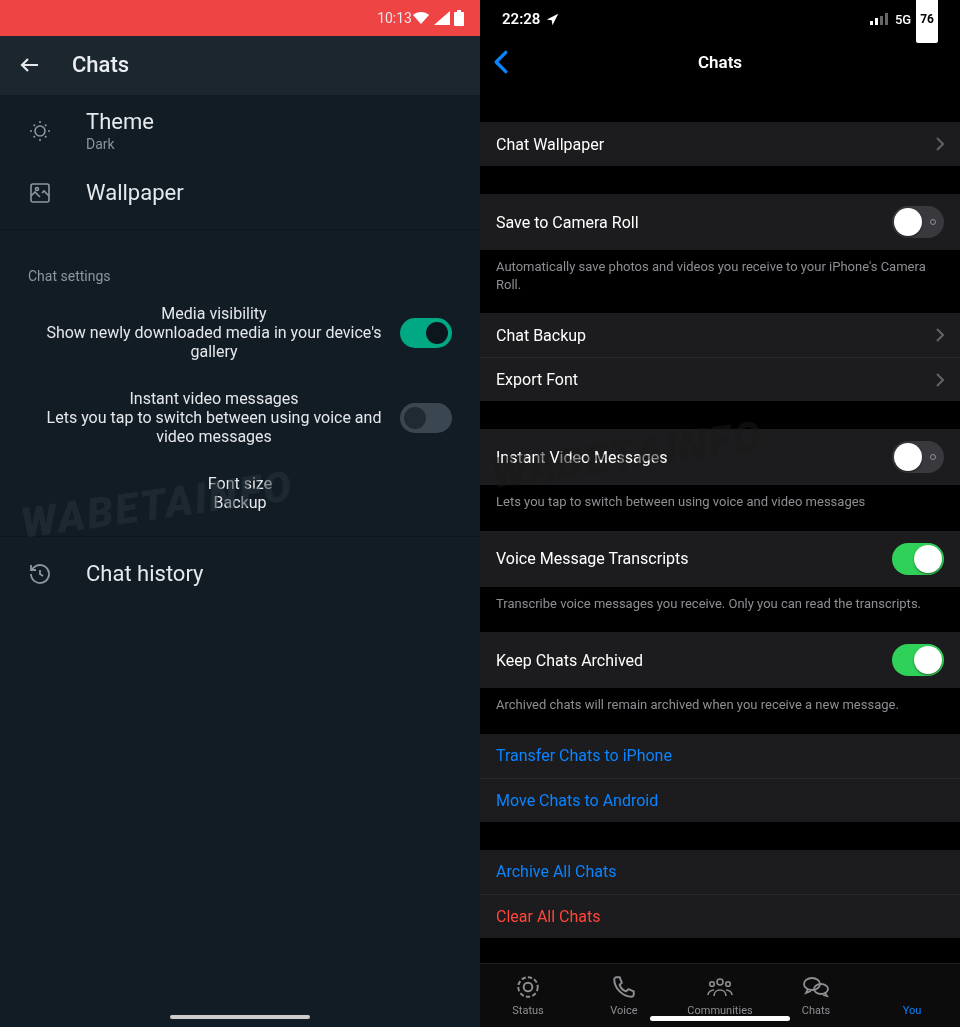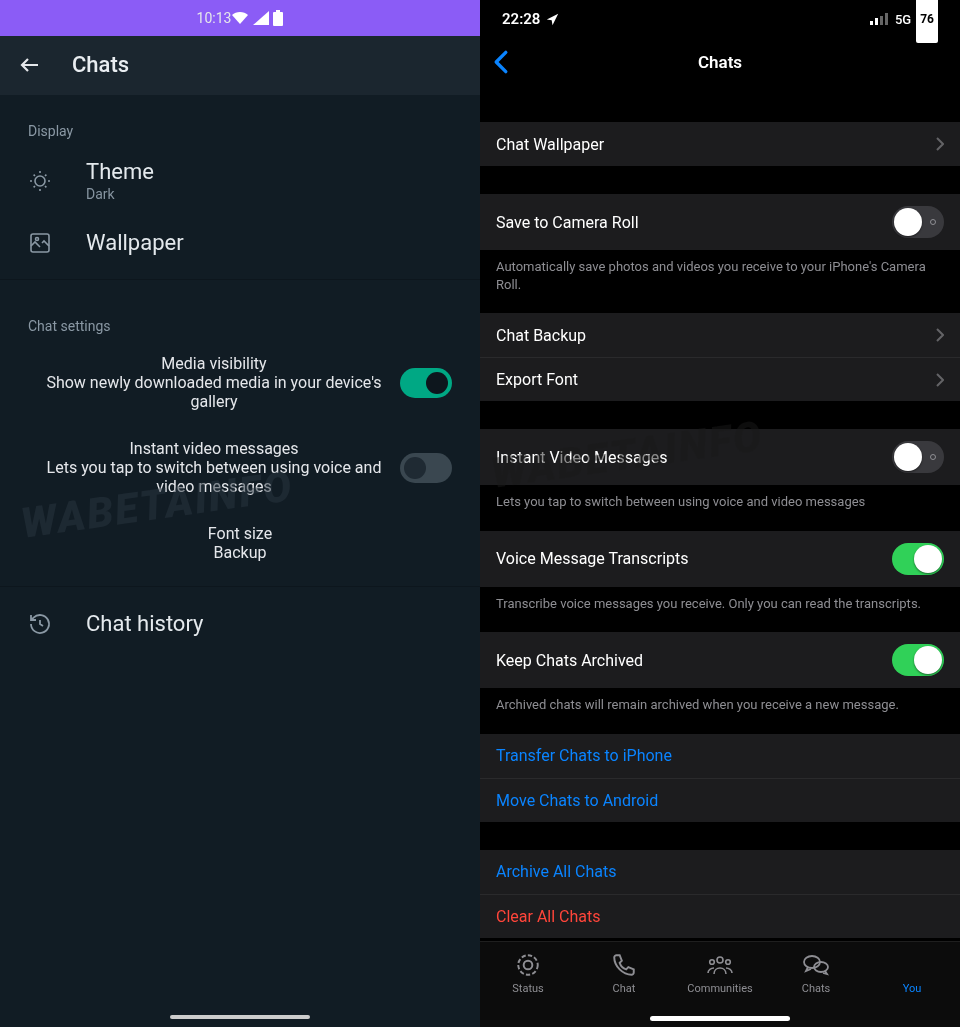--- a/index.html
+++ b/index.html
@@ -1,20 +1,20 @@
 <!DOCTYPE html>
 <html><head>
 <meta charset="utf-8">
 <style>
 * { margin: 0; padding: 0; box-sizing: border-box; font-family: -apple-system, BlinkMacSystemFont, "Segoe UI", Roboto, sans-serif; }
 body { width: 960px; height: 1027px; display: flex; background: #000; overflow: hidden; }
 
 
 .panel-left { width: 480px; height: 1027px; background: #111c24; color: #e5e7eb; display: flex; flex-direction: column; position: relative; }
-.a-status { height: 36px; display: flex; align-items: center; justify-content: center; padding: 0 16px; font-size: 14px; background: #8b5cf6; }
+.a-status { height: 36px; display: flex; align-items: center; justify-content: flex-end; padding: 0 16px; font-size: 14px; background: #ef4444; }
 .a-status-icons { display: flex; gap: 4px; align-items: center; }
 .a-header { display: flex; align-items: center; padding: 16px 18px 18px; gap: 30px; background: #1b262f; }
 .a-title { font-size: 22px; font-weight: 500; color: #e9edf1; }
 .a-body { flex: 1; padding: 0; }
 .a-section-label { color: #8a98a4; font-size: 14px; padding: 28px 28px 6px; }
 .a-row { display: flex; align-items: center; padding: 14px 28px; gap: 30px; }
 .a-row .icon-col { width: 28px; display: flex; align-items: center; justify-content: flex-start; }
 .a-row .txt-col { flex: 1; }
 .a-row .ttl { font-size: 22px; color: #e4e9ed; }
 .a-row .sub { font-size: 14px; color: #8694a0; margin-top: 2px; }
@@ -54,21 +54,21 @@
 .i-toggle::after { content:""; position:absolute; width:28px; height:28px; border-radius:50%; top:2px; background:#fff; box-shadow:0 1px 2px rgba(0,0,0,.5); }
 .i-toggle.on { background:#30d158; }
 .i-toggle.on::after { right:2px; }
 .i-toggle.off { background:#39393d; }
 .i-toggle.off::after { left:2px; }
 .i-toggle.off .dot { position:absolute; right:8px; top:13px; width:6px; height:6px; border:1px solid #8e8e93; border-radius:50%; }
 
 .i-link { color:#0a84ff; }
 .i-danger { color:#ff453a; }
 
-.i-tabbar { height:86px; background:#0c0c0c; border-top:1px solid #1f1f1f; display:flex; position:relative; }
+.i-tabbar { height:64px; background:#0c0c0c; border-top:1px solid #1f1f1f; display:flex; position:relative; }
 .i-tab { flex:1; display:flex; flex-direction:column; align-items:center; justify-content:flex-start; padding-top:10px; gap:4px; color:#8e8e93; font-size:11px; }
 .i-tab.active { color:#0a84ff; }
 .i-home-ind { position:absolute; bottom:6px; left:50%; transform:translateX(-50%); width:140px; height:5px; background:#fff; border-radius:3px; }
 
 .watermark { position:absolute; font-size:42px; font-weight:900; font-style:italic; color:#2a3640; transform:rotate(-8deg); pointer-events:none; user-select:none; opacity:.5; letter-spacing:2px; }
 .watermark.r { color:#1a1a1a; }
 
 svg { display:block; }
 </style>
 </head>
@@ -97,21 +97,20 @@
     <span>
       <svg width="24" height="24" viewBox="0 0 24 24" fill="none" stroke="#e5e7eb" stroke-width="2.2">
           <path d="M20 12H4M10 6l-6 6 6 6"></path>
         </svg>
     </span>
     <span class="a-title">Chats</span>
   </div>
 
   <div class="a-body">
 
-    <div class="a-section-label">Display</div>
 
     <div class="a-row">
       <span class="icon-col">
         <svg width="24" height="24" viewBox="0 0 24 24" fill="none" stroke="#8a98a4" stroke-width="1.6">
             <circle cx="12" cy="12" r="5"></circle>
             <path d="M12 2v2M12 20v2M4 12H2M22 12h-2M5.6 5.6l1.4 1.4M17 17l1.4 1.4M5.6 18.4L7 17M17 7l1.4-1.4"></path>
           </svg>
       </span>
       <span class="txt-col">
         <div class="ttl">Theme</div>
@@ -288,21 +287,21 @@
       <svg width="26" height="26" viewBox="0 0 24 24" fill="none" stroke="#8e8e93" stroke-width="1.8">
           <circle cx="12" cy="12" r="9" stroke-dasharray="4 2"></circle>
           <circle cx="12" cy="12" r="4"></circle>
         </svg>
       <span>Status</span>
     </div>
     <div class="i-tab">
       <svg width="26" height="26" viewBox="0 0 24 24" fill="none" stroke="#8e8e93" stroke-width="1.8">
           <path d="M5 3c-1 0-2 1-2 2 0 8 8 16 16 16 1 0 2-1 2-2v-3l-5-2-2 2c-3-1-5-3-6-6l2-2-2-5H5z"></path>
         </svg>
-      <span>Chat</span>
+      <span>Voice</span>
     </div>
     <div class="i-tab">
       <svg width="28" height="26" viewBox="0 0 28 24" fill="none" stroke="#8e8e93" stroke-width="1.6">
           <circle cx="14" cy="7" r="3"></circle>
           <circle cx="6" cy="9" r="2.3"></circle>
           <circle cx="22" cy="9" r="2.3"></circle>
           <path d="M2 20c0-3 3-5 6-5M26 20c0-3-3-5-6-5M8 21c0-4 3-6 6-6s6 2 6 6"></path>
         </svg>
       <span>Communities</span>
     </div>

